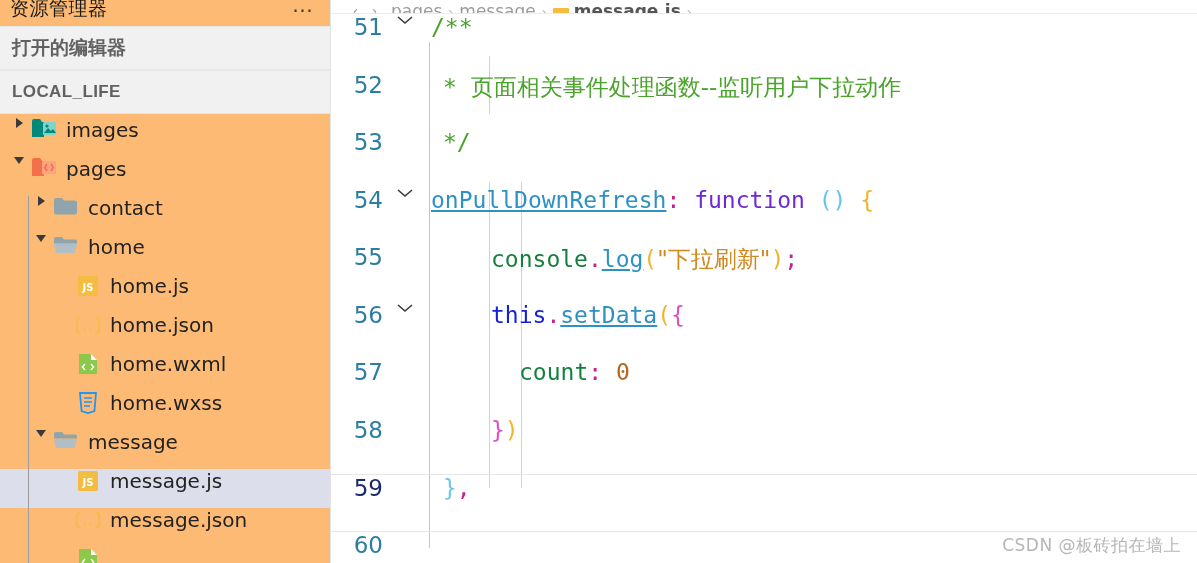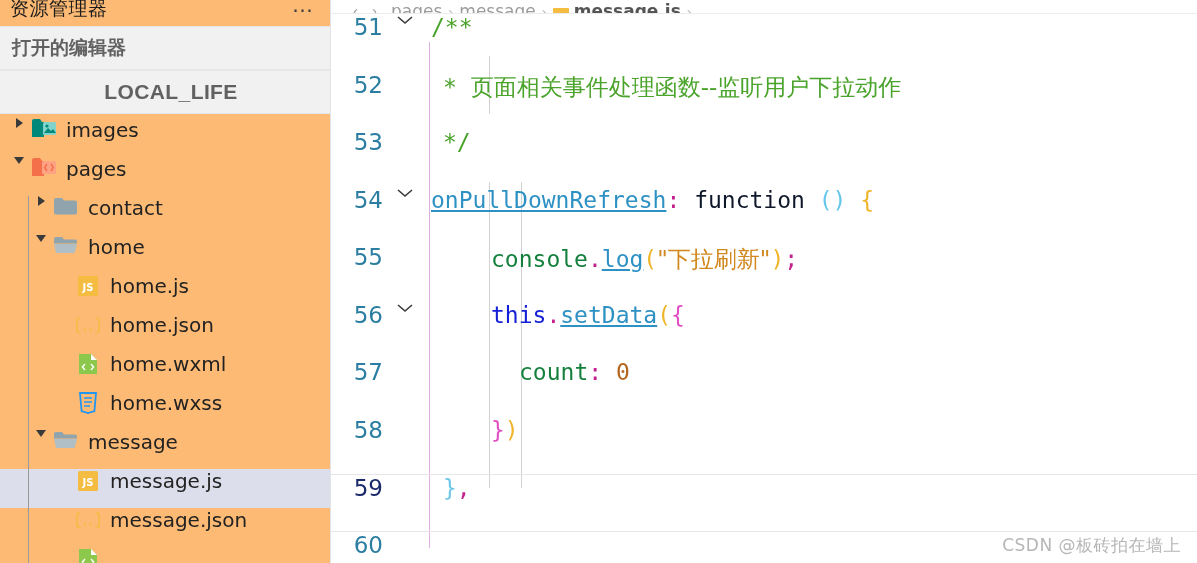--- a/index.html
+++ b/index.html
@@ -62,21 +62,21 @@
     align-items: center;
     padding-left: 12px;
     box-sizing: border-box;
     background: #f1f1f1;
     border-top: 1px solid #e6e6e6;
     border-bottom: 1px solid #e6e6e6;
     color: #616161;
     font-weight: bold;
   }
   .section-header.open-editors { font-size: 19px; font-family: "DejaVu Sans", sans-serif; }
-  .section-header.local-life { font-size: 21px; letter-spacing: .4px; justify-content: center; }
+  .section-header.local-life { font-size: 17px; letter-spacing: .4px; }
 
   .tree { padding-top: 4px; }
   .tree-row {
     height: 39px;
     display: flex;
     align-items: flex-start;
     box-sizing: border-box;
     cursor: pointer;
     position: relative;
   }
@@ -209,21 +209,21 @@
     padding-left: 4px;
   }
 
   
   .guides { position: absolute; left: 0; top: 0; right: 0; bottom: 0; pointer-events: none; }
   .vguide { position: absolute; width: 1px; background: #d2d2d2; }
   .vguide.active { background: #e0b0e0; }
 
   
   .tok-comment { color: #4aa32a; }
-  .tok-kw      { color: #0f172a; }
+  .tok-kw      { color: #6d28d9; }
   .tok-fn      { color: #2e91c4; text-decoration: underline; }
   .tok-plain   { color: #15803d; }
   .tok-this    { color: #1521d6; }
   .tok-str     { color: #d1881f; }
   .tok-num     { color: #b5651d; }
   .tok-paren1  { color: #63c5ea; }
   .tok-paren2  { color: #e14ec4; }
   .tok-paren3  { color: #f0b429; }
   .tok-colon   { color: #c2218e; }
   .tok-brace-b { color: #6fc7e8; }

